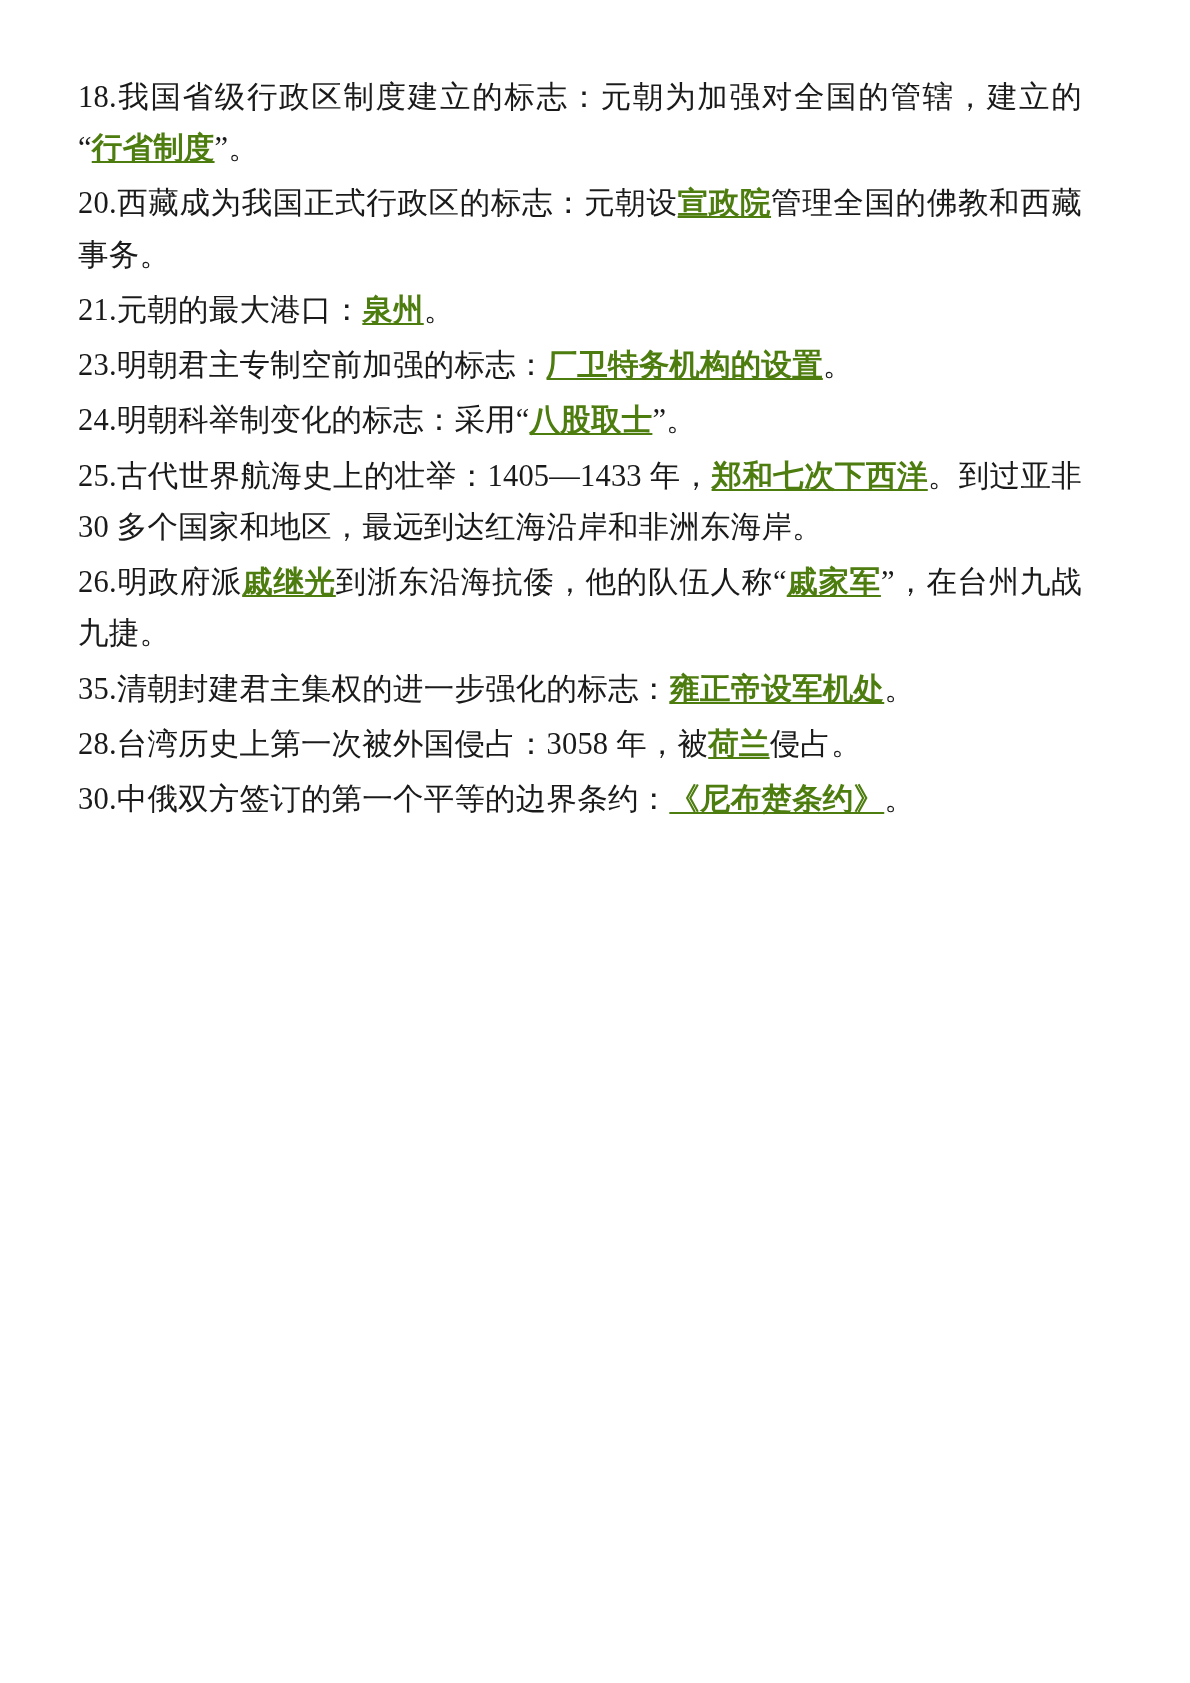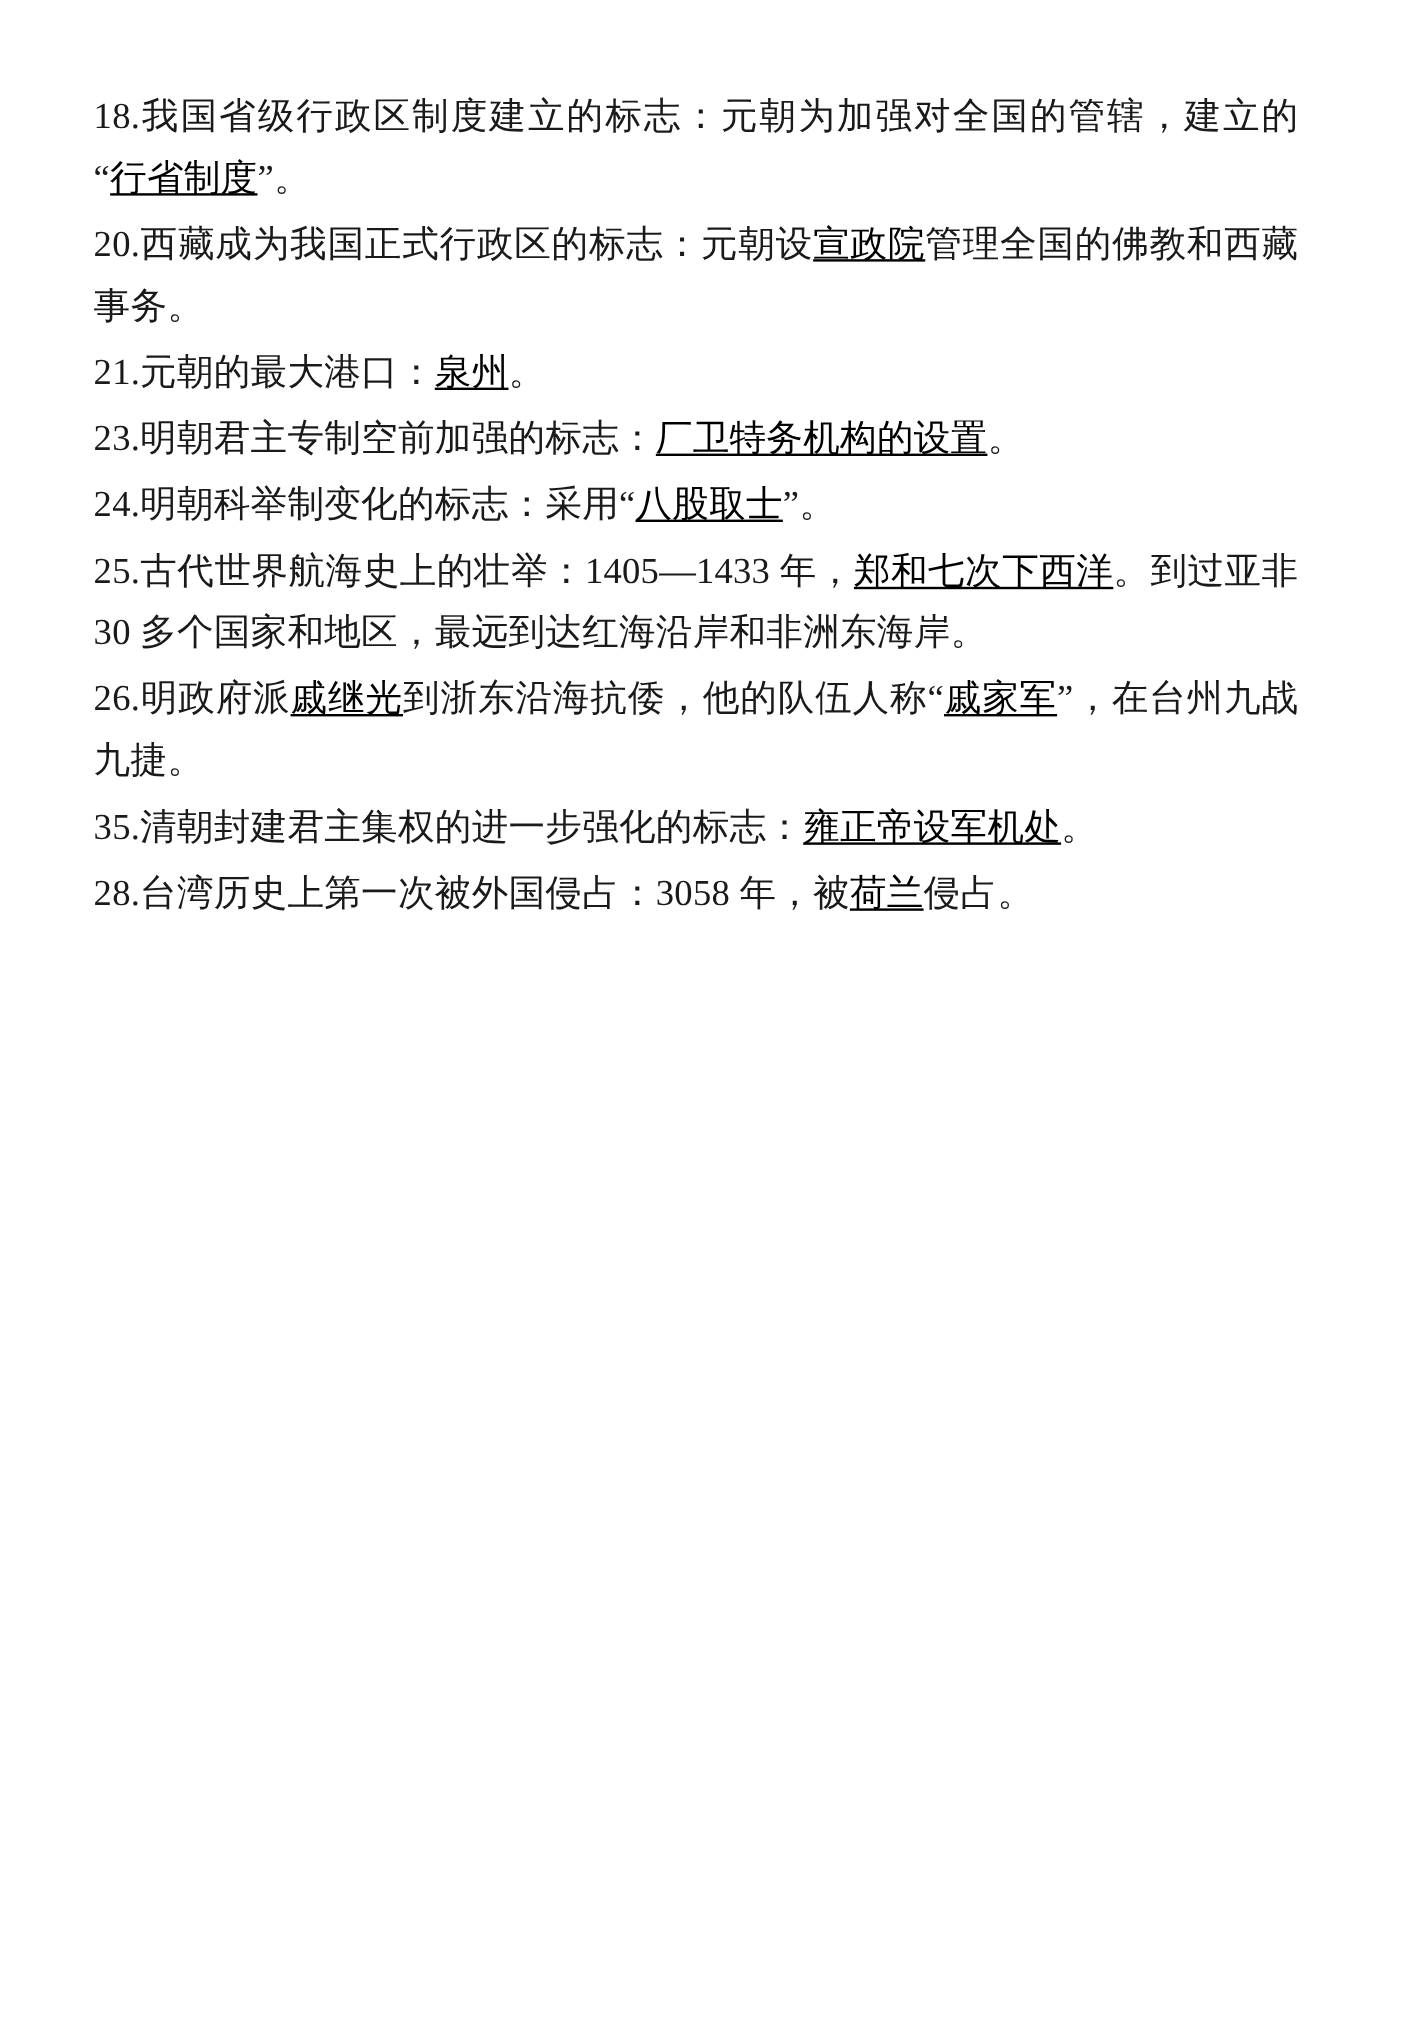--- a/index.html
+++ b/index.html
@@ -25,22 +25,22 @@
     line-height: 1.68;
     letter-spacing: 0.2px;
     text-align: justify;
   }
   .para {
     margin: 0 0 4px 0;
     text-indent: 0;
     word-break: break-all;
   }
   .hl {
-    color: #000000;
-    font-weight: normal;
+    color: #4d7c0f;
+    font-weight: bold;
     text-decoration: underline;
     text-underline-offset: 3px;
     text-decoration-thickness: 2px;
   }
   .num {
     font-family: "Liberation Serif", "DejaVu Serif", serif;
   }
 </style>
 </head>
 <body>
@@ -49,14 +49,15 @@
   <div class="doc-body" id="doc-body">
       <p class="para"><span class="num">18.我国省级行政区制度建立的标志：元朝为加强对全国的管辖，建立的“</span><span class="hl">行省制度</span><span class="num">”。</span></p>
       <p class="para"><span class="num">20.西藏成为我国正式行政区的标志：元朝设</span><span class="hl">宣政院</span><span class="num">管理全国的佛教和西藏事务。</span></p>
       <p class="para"><span class="num">21.元朝的最大港口：</span><span class="hl">泉州</span><span class="num">。</span></p>
       <p class="para"><span class="num">23.明朝君主专制空前加强的标志：</span><span class="hl">厂卫特务机构的设置</span><span class="num">。</span></p>
       <p class="para"><span class="num">24.明朝科举制变化的标志：采用“</span><span class="hl">八股取士</span><span class="num">”。</span></p>
       <p class="para"><span class="num">25.古代世界航海史上的壮举：1405—1433 年，</span><span class="hl">郑和七次下西洋</span><span class="num">。到过亚非 30 多个国家和地区，最远到达红海沿岸和非洲东海岸。</span></p>
       <p class="para"><span class="num">26.明政府派</span><span class="hl">戚继光</span><span class="num">到浙东沿海抗倭，他的队伍人称“</span><span class="hl">戚家军</span><span class="num">”，在台州九战九捷。</span></p>
       <p class="para"><span class="num">35.清朝封建君主集权的进一步强化的标志：</span><span class="hl">雍正帝设军机处</span><span class="num">。</span></p>
       <p class="para"><span class="num">28.台湾历史上第一次被外国侵占：3058 年，被</span><span class="hl">荷兰</span><span class="num">侵占。</span></p>
+      <p class="para"><span class="num">30.中俄双方签订的第一个平等的边界条约：</span><span class="hl">《尼布楚条约》</span><span class="num">。</span></p>
     </div>
 </div>
 
 </body></html>

